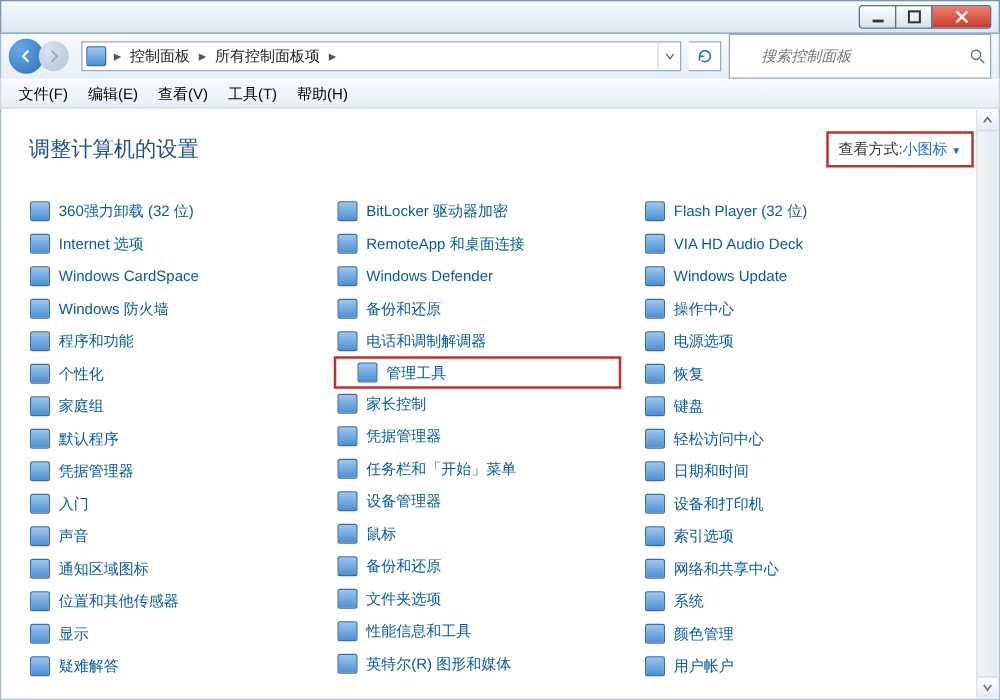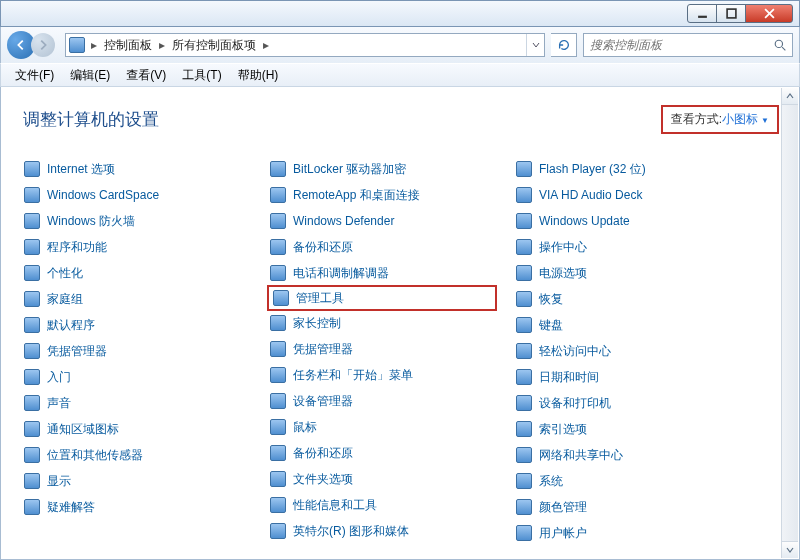--- a/index.html
+++ b/index.html
@@ -27,22 +27,22 @@
   .addr { flex:1; height:24px; border:1px solid #94a9c0; background:#fff; display:flex; align-items:center;
           margin:0 6px 0 10px; }
   .addr .cp-icon { width:22px; display:flex; align-items:center; justify-content:center; }
   .addr .crumb { padding:0 4px; color:#222; cursor:pointer; }
   .addr .sep { padding:0 3px; color:#555; cursor:pointer; }
   .addr .filler { flex:1; }
   .addr .dd { width:18px; height:22px; border-left:1px solid #cbd6e2; display:flex; align-items:center;
               justify-content:center; color:#556; cursor:pointer;}
   .refresh { width:26px; height:24px; border:1px solid #94a9c0; border-left:none; background:#fff;
              display:flex; align-items:center; justify-content:center; cursor:pointer; color:#2a6fb3;}
-  .search { width:210px; height:24px; border:1px solid #94a9c0; background:#fff; margin-left:6px;
-            display:flex; align-items:center; }
+  .search { width:210px; height:36px; border:1px solid #94a9c0; background:#fff; margin-left:6px;
+            display:flex; align-items:center;padding-left:19px; }
   .search input { flex:1; border:none; outline:none; font-size:12px; color:#888; padding:0 6px;
                   font-style:italic;}
   .search .sb { width:24px; display:flex; align-items:center; justify-content:center; color:#5a6f85; cursor:pointer;}
   
   .menubar { height:24px; background:linear-gradient(#f7fafe,#e8eff7); border:1px solid #c9d6e4;
              border-top:1px solid #fff; display:flex; align-items:center; padding-left:8px; gap:4px;}
   .menuit { padding:2px 6px; cursor:pointer; }
   
   .content { position:relative; background:#fff; border:1px solid #a8bcd2; border-top:none;
              height:calc(560px - 27px - 36px - 24px); padding:18px 20px 10px 22px; overflow:hidden;}
@@ -50,21 +50,21 @@
   .heading { color:#1e4e8c; font-size:17px; flex:1; }
   .viewmode { border:2px solid #c2302a; padding:4px 8px; display:flex; align-items:center; }
   .viewmode .lbl { color:#333; }
   .viewmode .val { color:#1e6fd6; cursor:pointer; }
   .viewmode .val .tri { font-size:8px; margin-left:3px; }
   .cols { display:flex; gap:20px; }
   .col { width:226px; }
   .item { display:flex; align-items:center; height:26px; cursor:pointer; color:#075a9e; }
   .item .ico { width:18px; height:18px; margin-right:6px; display:flex; align-items:center;
                justify-content:center; font-size:14px; }
-  .item.hl { border:2px solid #c2302a; padding:1px 3px; margin:-1px -2px; }
+  .item.hl { border:2px solid #c2302a; padding:1px 16px; margin:-1px -2px; }
   .scrollbar { position:absolute; right:1px; top:1px; bottom:1px; width:17px;
                background:linear-gradient(90deg,#f0f3f7,#e4e9ef); border-left:1px solid #cfd8e2;}
   .sbarrow { height:17px; display:flex; align-items:center; justify-content:center; color:#5a6f85;
              background:linear-gradient(#fdfdfd,#e4ebf2); border-bottom:1px solid #cfd8e2; cursor:pointer;}
   .sbarrow.bot { position:absolute; bottom:0; left:0; right:0; border-top:1px solid #cfd8e2; border-bottom:none;}
   
   .gic { width:16px; height:16px; background:linear-gradient(#9cc6f0,#4f8fd0);
          border:1px solid #3a6fa3; border-radius:2px; }
 </style>
 </head>
@@ -151,20 +151,26 @@
         <span>小图标</span><span class="tri">▼</span>
       </span>
     </div>
   </div>
   <div class="cols" id="cols">
       <div class="col">
         <div class="item">
           <span class="ico">
             <span class="gic"></span>
           </span>
+          <span>360强力卸载 (32 位)</span>
+        </div>
+        <div class="item">
+          <span class="ico">
+            <span class="gic"></span>
+          </span>
           <span>Internet 选项</span>
         </div>
         <div class="item">
           <span class="ico">
             <span class="gic"></span>
           </span>
           <span>Windows CardSpace</span>
         </div>
         <div class="item">
           <span class="ico">

